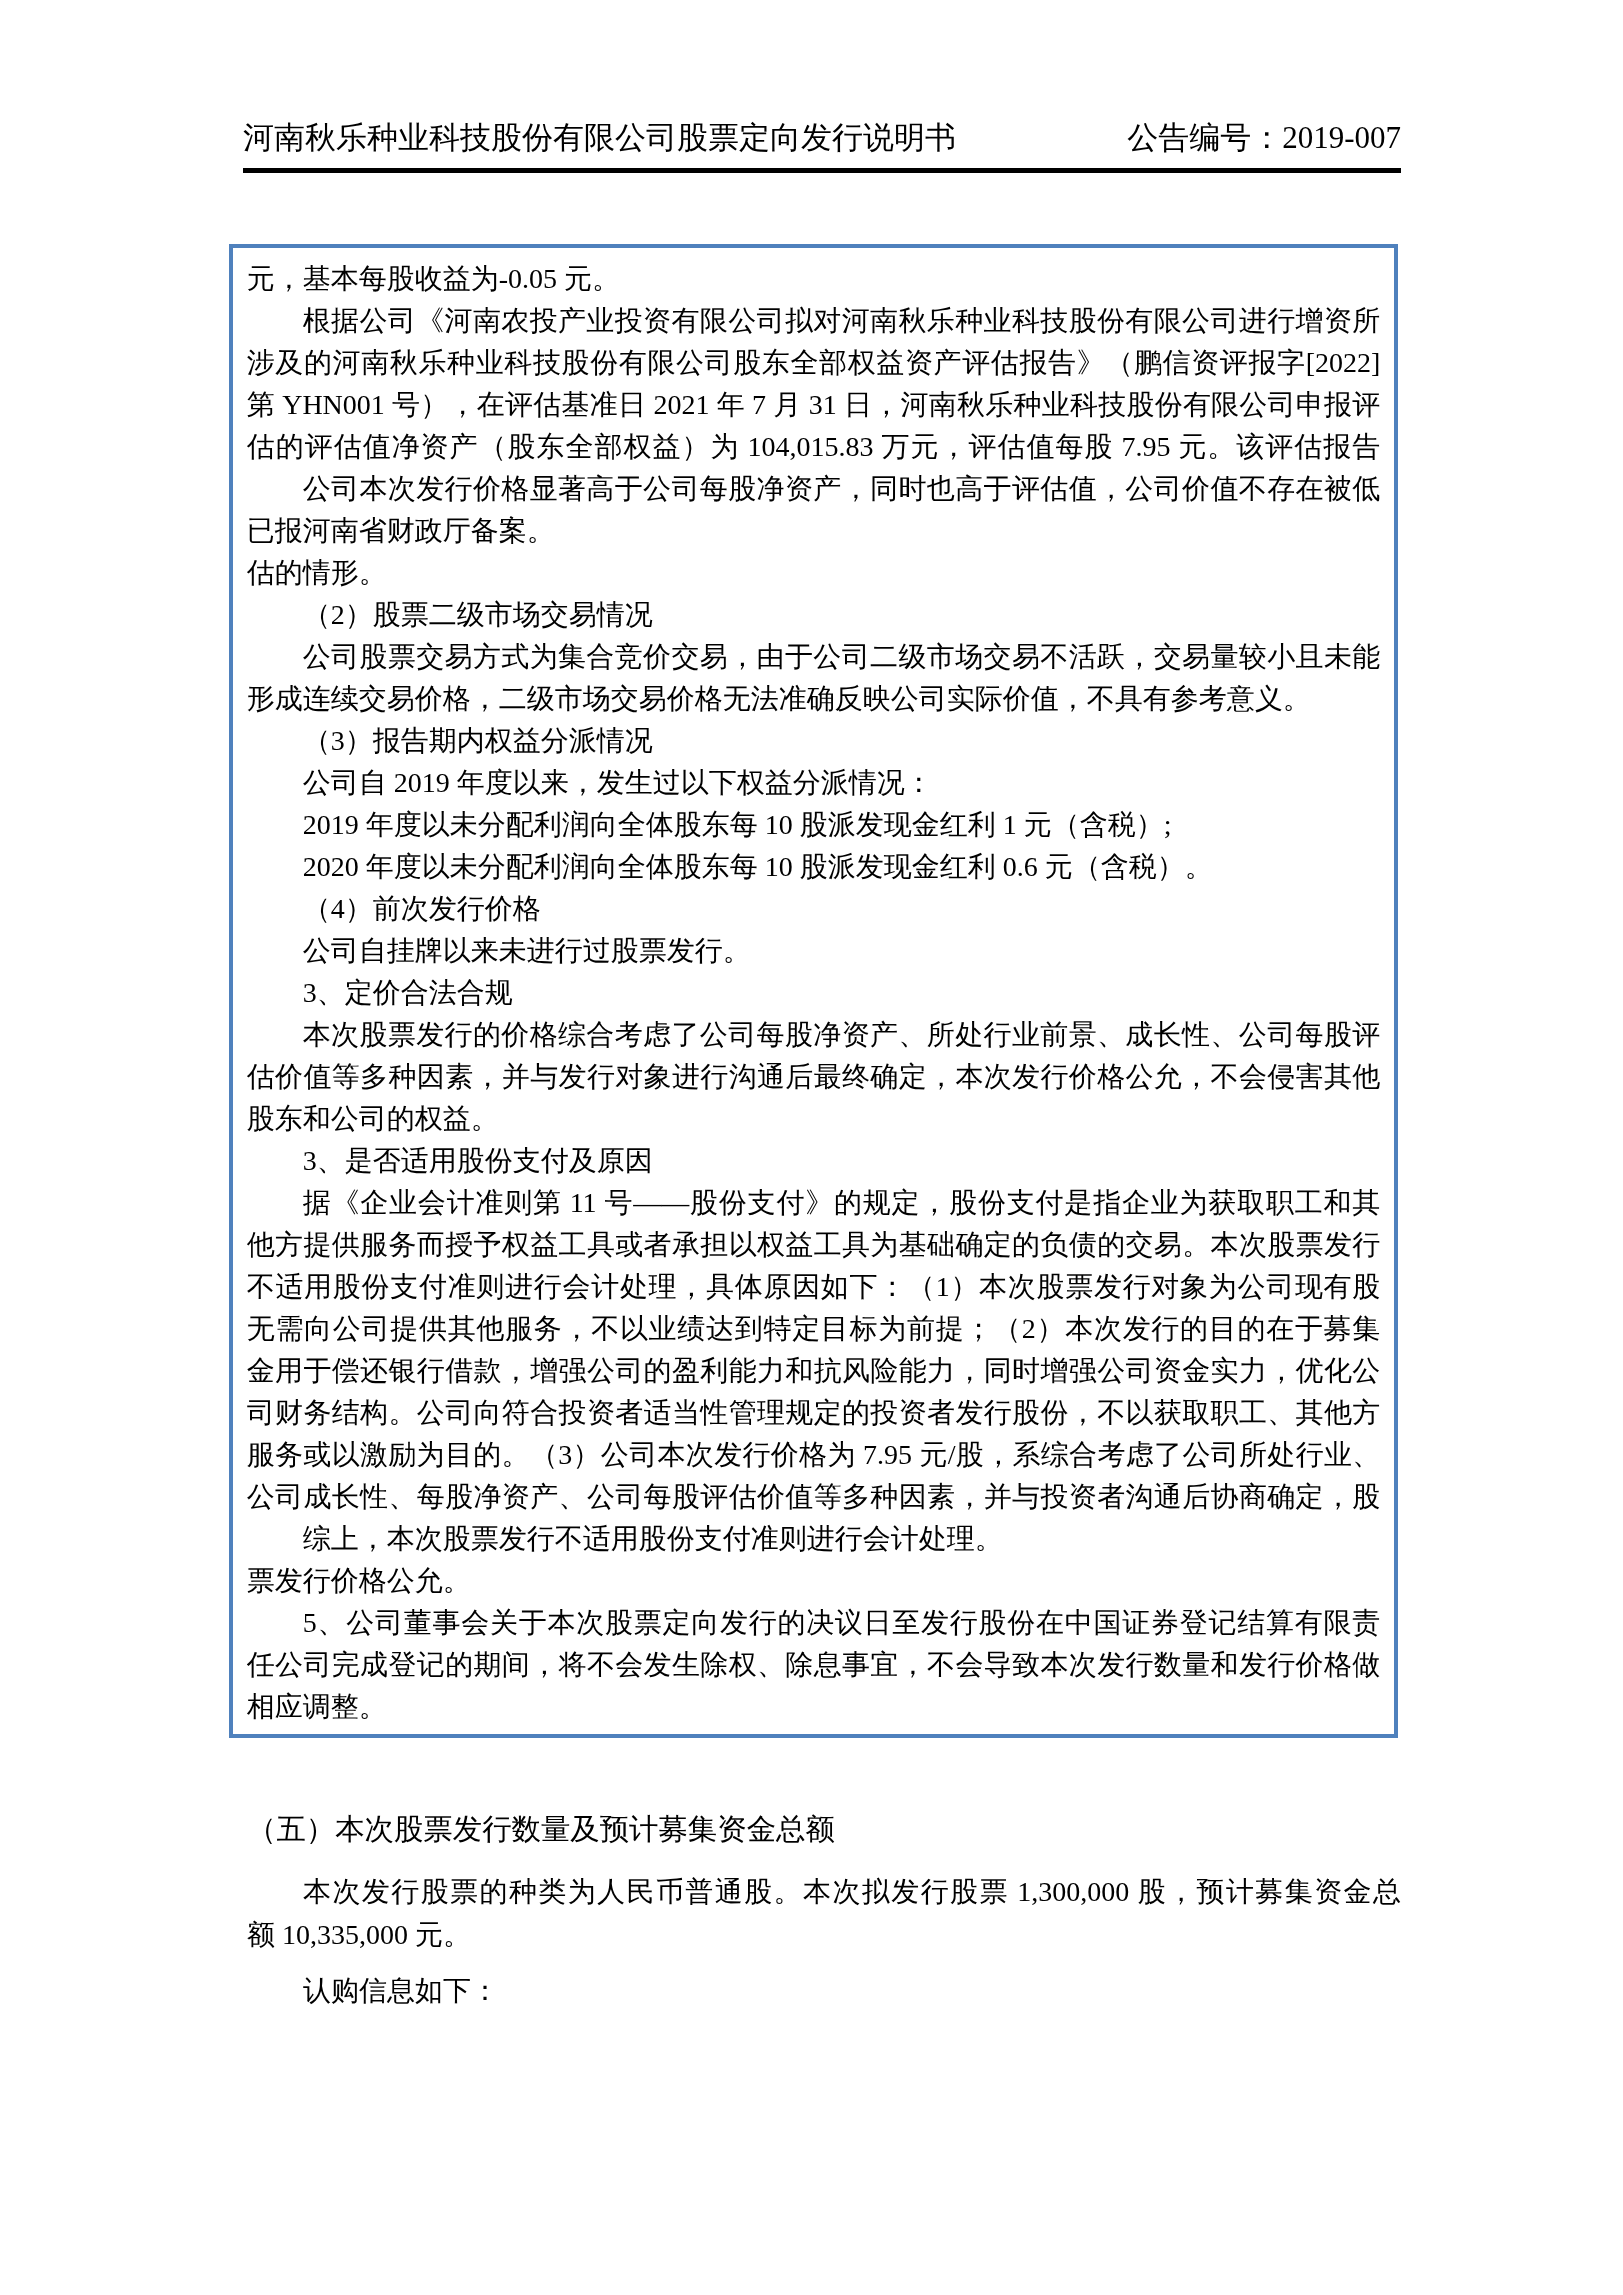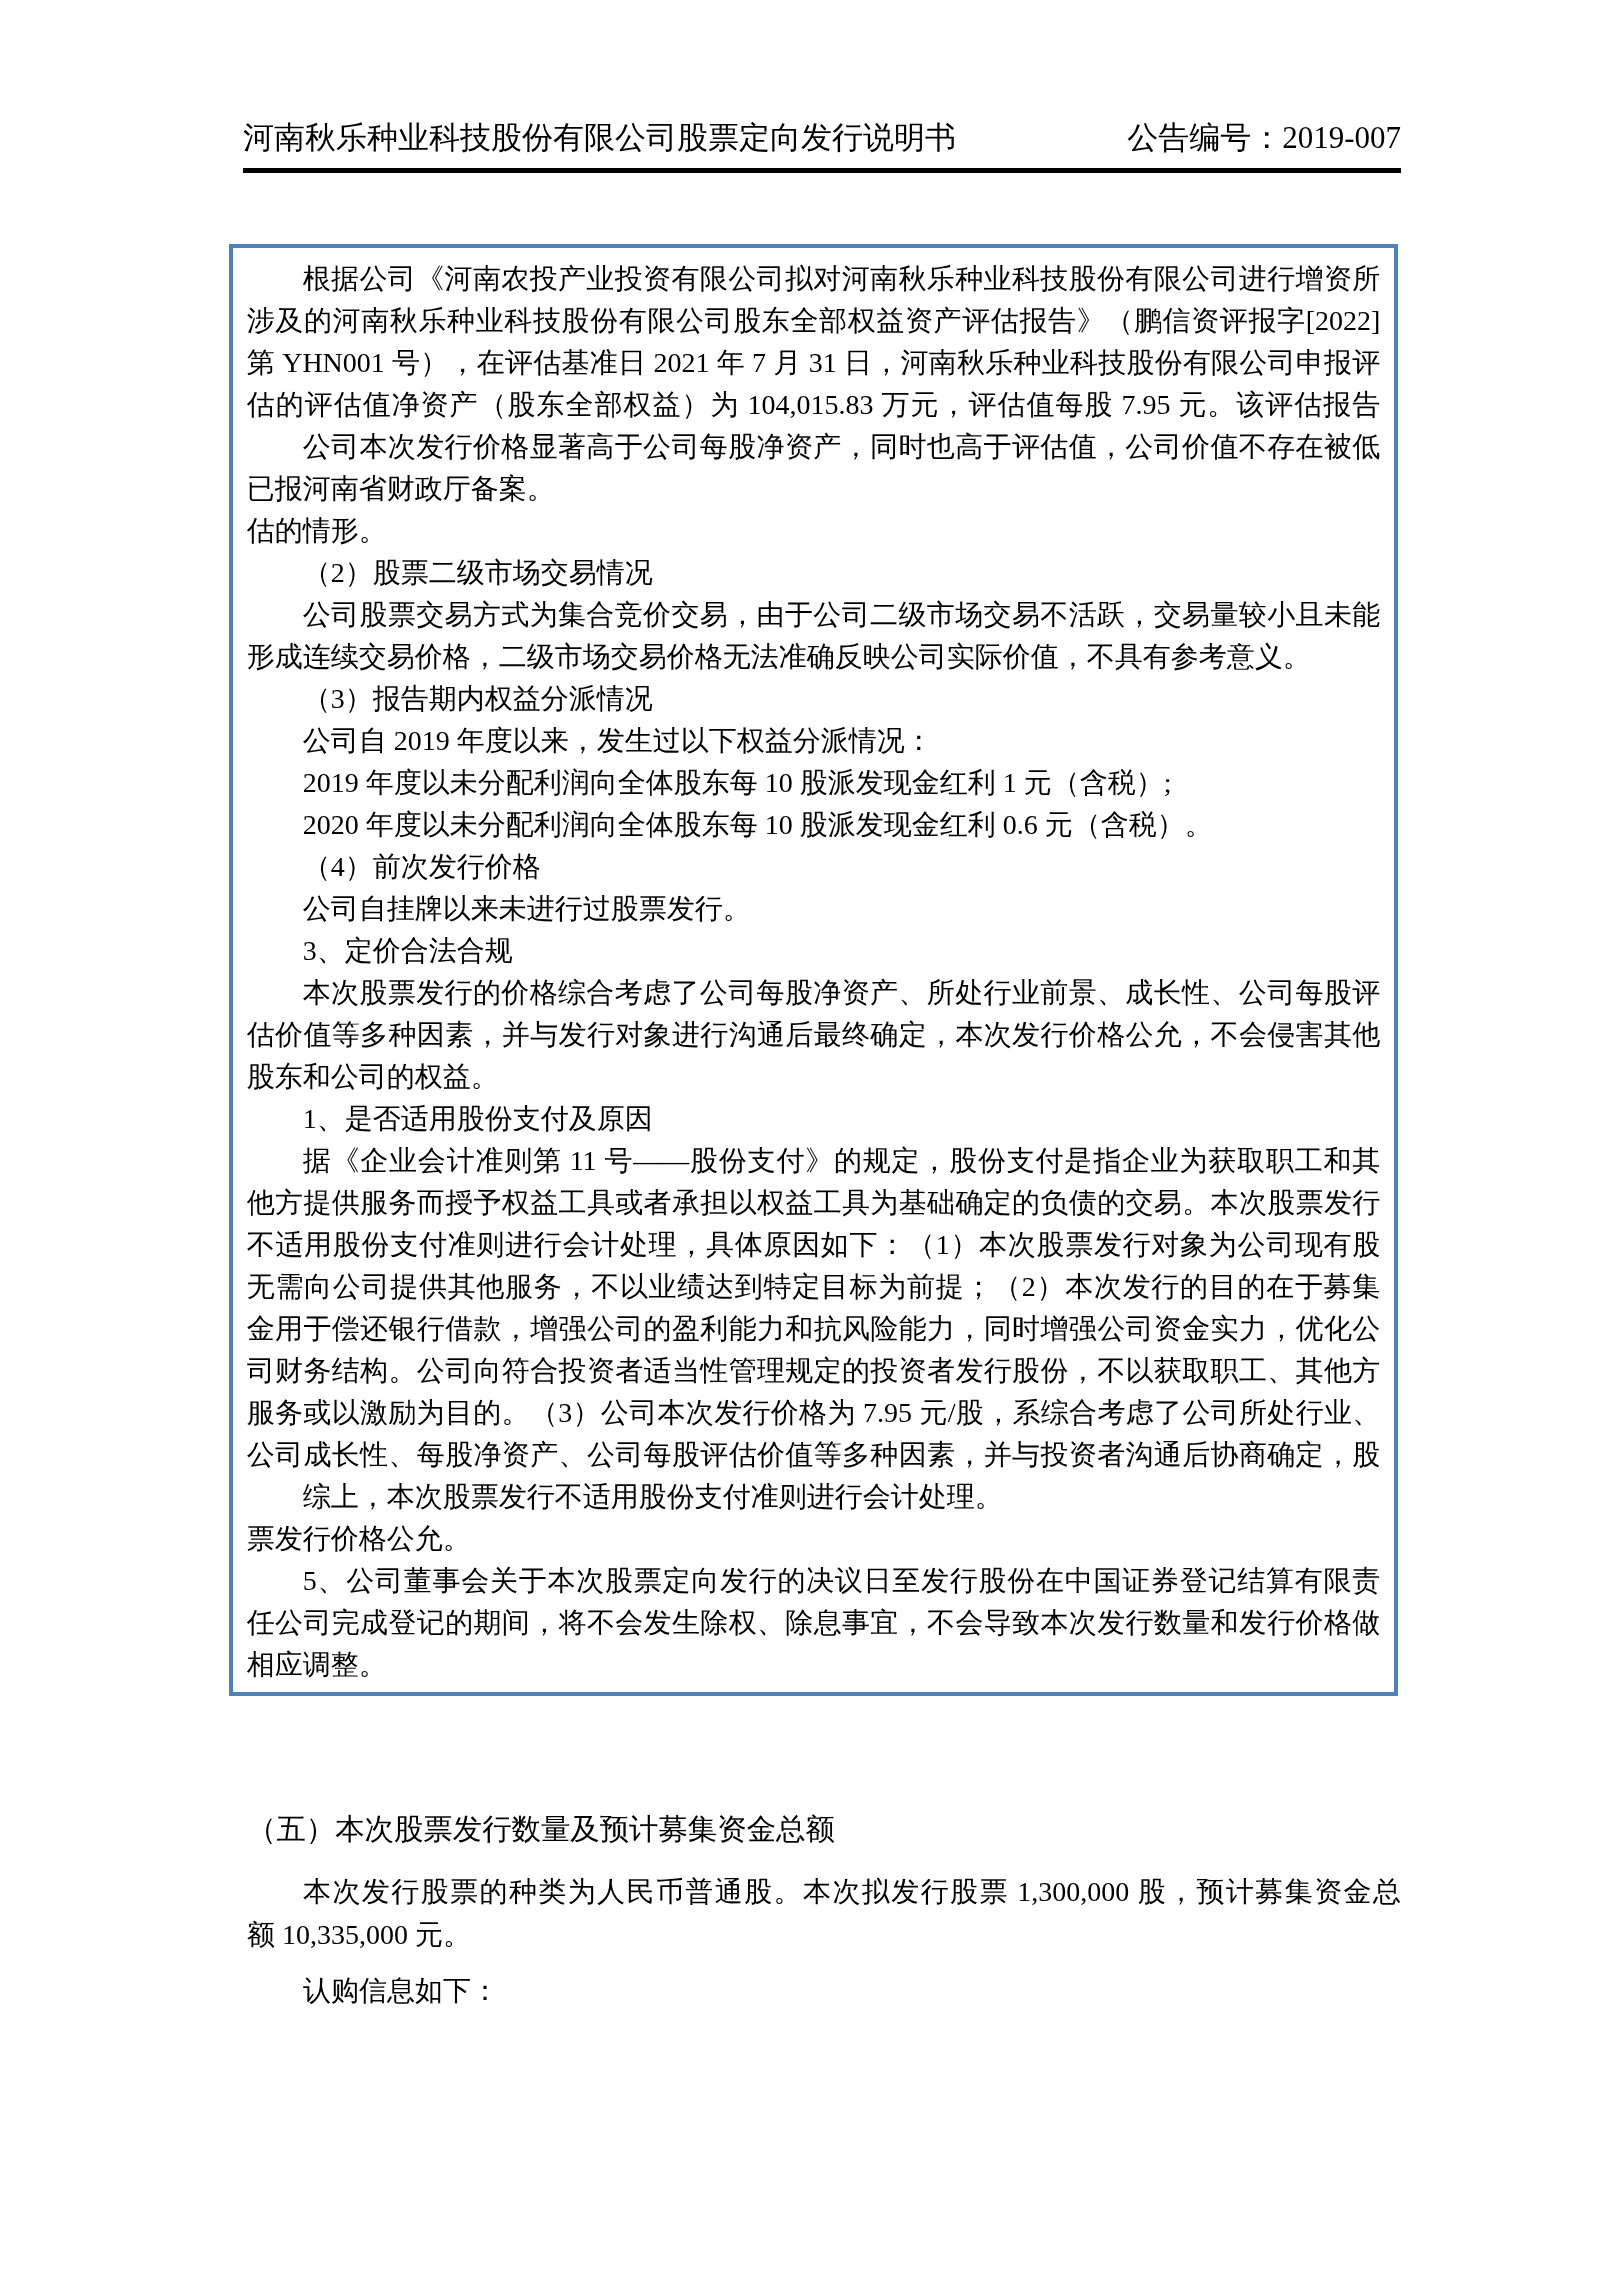--- a/index.html
+++ b/index.html
@@ -45,41 +45,42 @@
 <div class="header-row">
   <span>河南秋乐种业科技股份有限公司股票定向发行说明书</span>
   <span>公告编号：2019-007</span>
 </div>
 
 <div class="header-rule"></div>
 
 <div class="content-box">
   <div>
 
+  <div class="line last">元，基本每股收益为-0.05 元。</div>
       <div class="line indent">根据公司《河南农投产业投资有限公司拟对河南秋乐种业科技股份有限公司进行增资所</div>
       <div class="line">涉及的河南秋乐种业科技股份有限公司股东全部权益资产评估报告》（鹏信资评报字[2022]</div>
       <div class="line">第 YHN001 号），在评估基准日 2021 年 7 月 31 日，河南秋乐种业科技股份有限公司申报评</div>
       <div class="line">估的评估值净资产（股东全部权益）为 104,015.83 万元，评估值每股 7.95 元。该评估报告</div>
       <div class="line indent">公司本次发行价格显著高于公司每股净资产，同时也高于评估值，公司价值不存在被低</div>
       <div class="line last">已报河南省财政厅备案。</div>
       <div class="line last">估的情形。</div>
       <div class="line indent last">（2）股票二级市场交易情况</div>
       <div class="line indent">公司股票交易方式为集合竞价交易，由于公司二级市场交易不活跃，交易量较小且未能</div>
       <div class="line last">形成连续交易价格，二级市场交易价格无法准确反映公司实际价值，不具有参考意义。</div>
       <div class="line indent last">（3）报告期内权益分派情况</div>
       <div class="line indent last">公司自 2019 年度以来，发生过以下权益分派情况：</div>
       <div class="line indent last">2019 年度以未分配利润向全体股东每 10 股派发现金红利 1 元（含税）;</div>
       <div class="line indent last">2020 年度以未分配利润向全体股东每 10 股派发现金红利 0.6 元（含税）。</div>
       <div class="line indent last">（4）前次发行价格</div>
       <div class="line indent last">公司自挂牌以来未进行过股票发行。</div>
       <div class="line indent last">3、定价合法合规</div>
       <div class="line indent">本次股票发行的价格综合考虑了公司每股净资产、所处行业前景、成长性、公司每股评</div>
       <div class="line">估价值等多种因素，并与发行对象进行沟通后最终确定，本次发行价格公允，不会侵害其他</div>
       <div class="line last">股东和公司的权益。</div>
-      <div class="line indent last">1、是否适用股份支付及原因</div>
+      <div class="line indent last">3、是否适用股份支付及原因</div>
       <div class="line indent">据《企业会计准则第 11 号——股份支付》的规定，股份支付是指企业为获取职工和其</div>
       <div class="line">他方提供服务而授予权益工具或者承担以权益工具为基础确定的负债的交易。本次股票发行</div>
       <div class="line">不适用股份支付准则进行会计处理，具体原因如下：（1）本次股票发行对象为公司现有股东，</div>
       <div class="line">无需向公司提供其他服务，不以业绩达到特定目标为前提；（2）本次发行的目的在于募集资</div>
       <div class="line">金用于偿还银行借款，增强公司的盈利能力和抗风险能力，同时增强公司资金实力，优化公</div>
       <div class="line">司财务结构。公司向符合投资者适当性管理规定的投资者发行股份，不以获取职工、其他方</div>
       <div class="line">服务或以激励为目的。（3）公司本次发行价格为 7.95 元/股，系综合考虑了公司所处行业、</div>
       <div class="line">公司成长性、每股净资产、公司每股评估价值等多种因素，并与投资者沟通后协商确定，股</div>
       <div class="line indent last">综上，本次股票发行不适用股份支付准则进行会计处理。</div>
       <div class="line last">票发行价格公允。</div>

